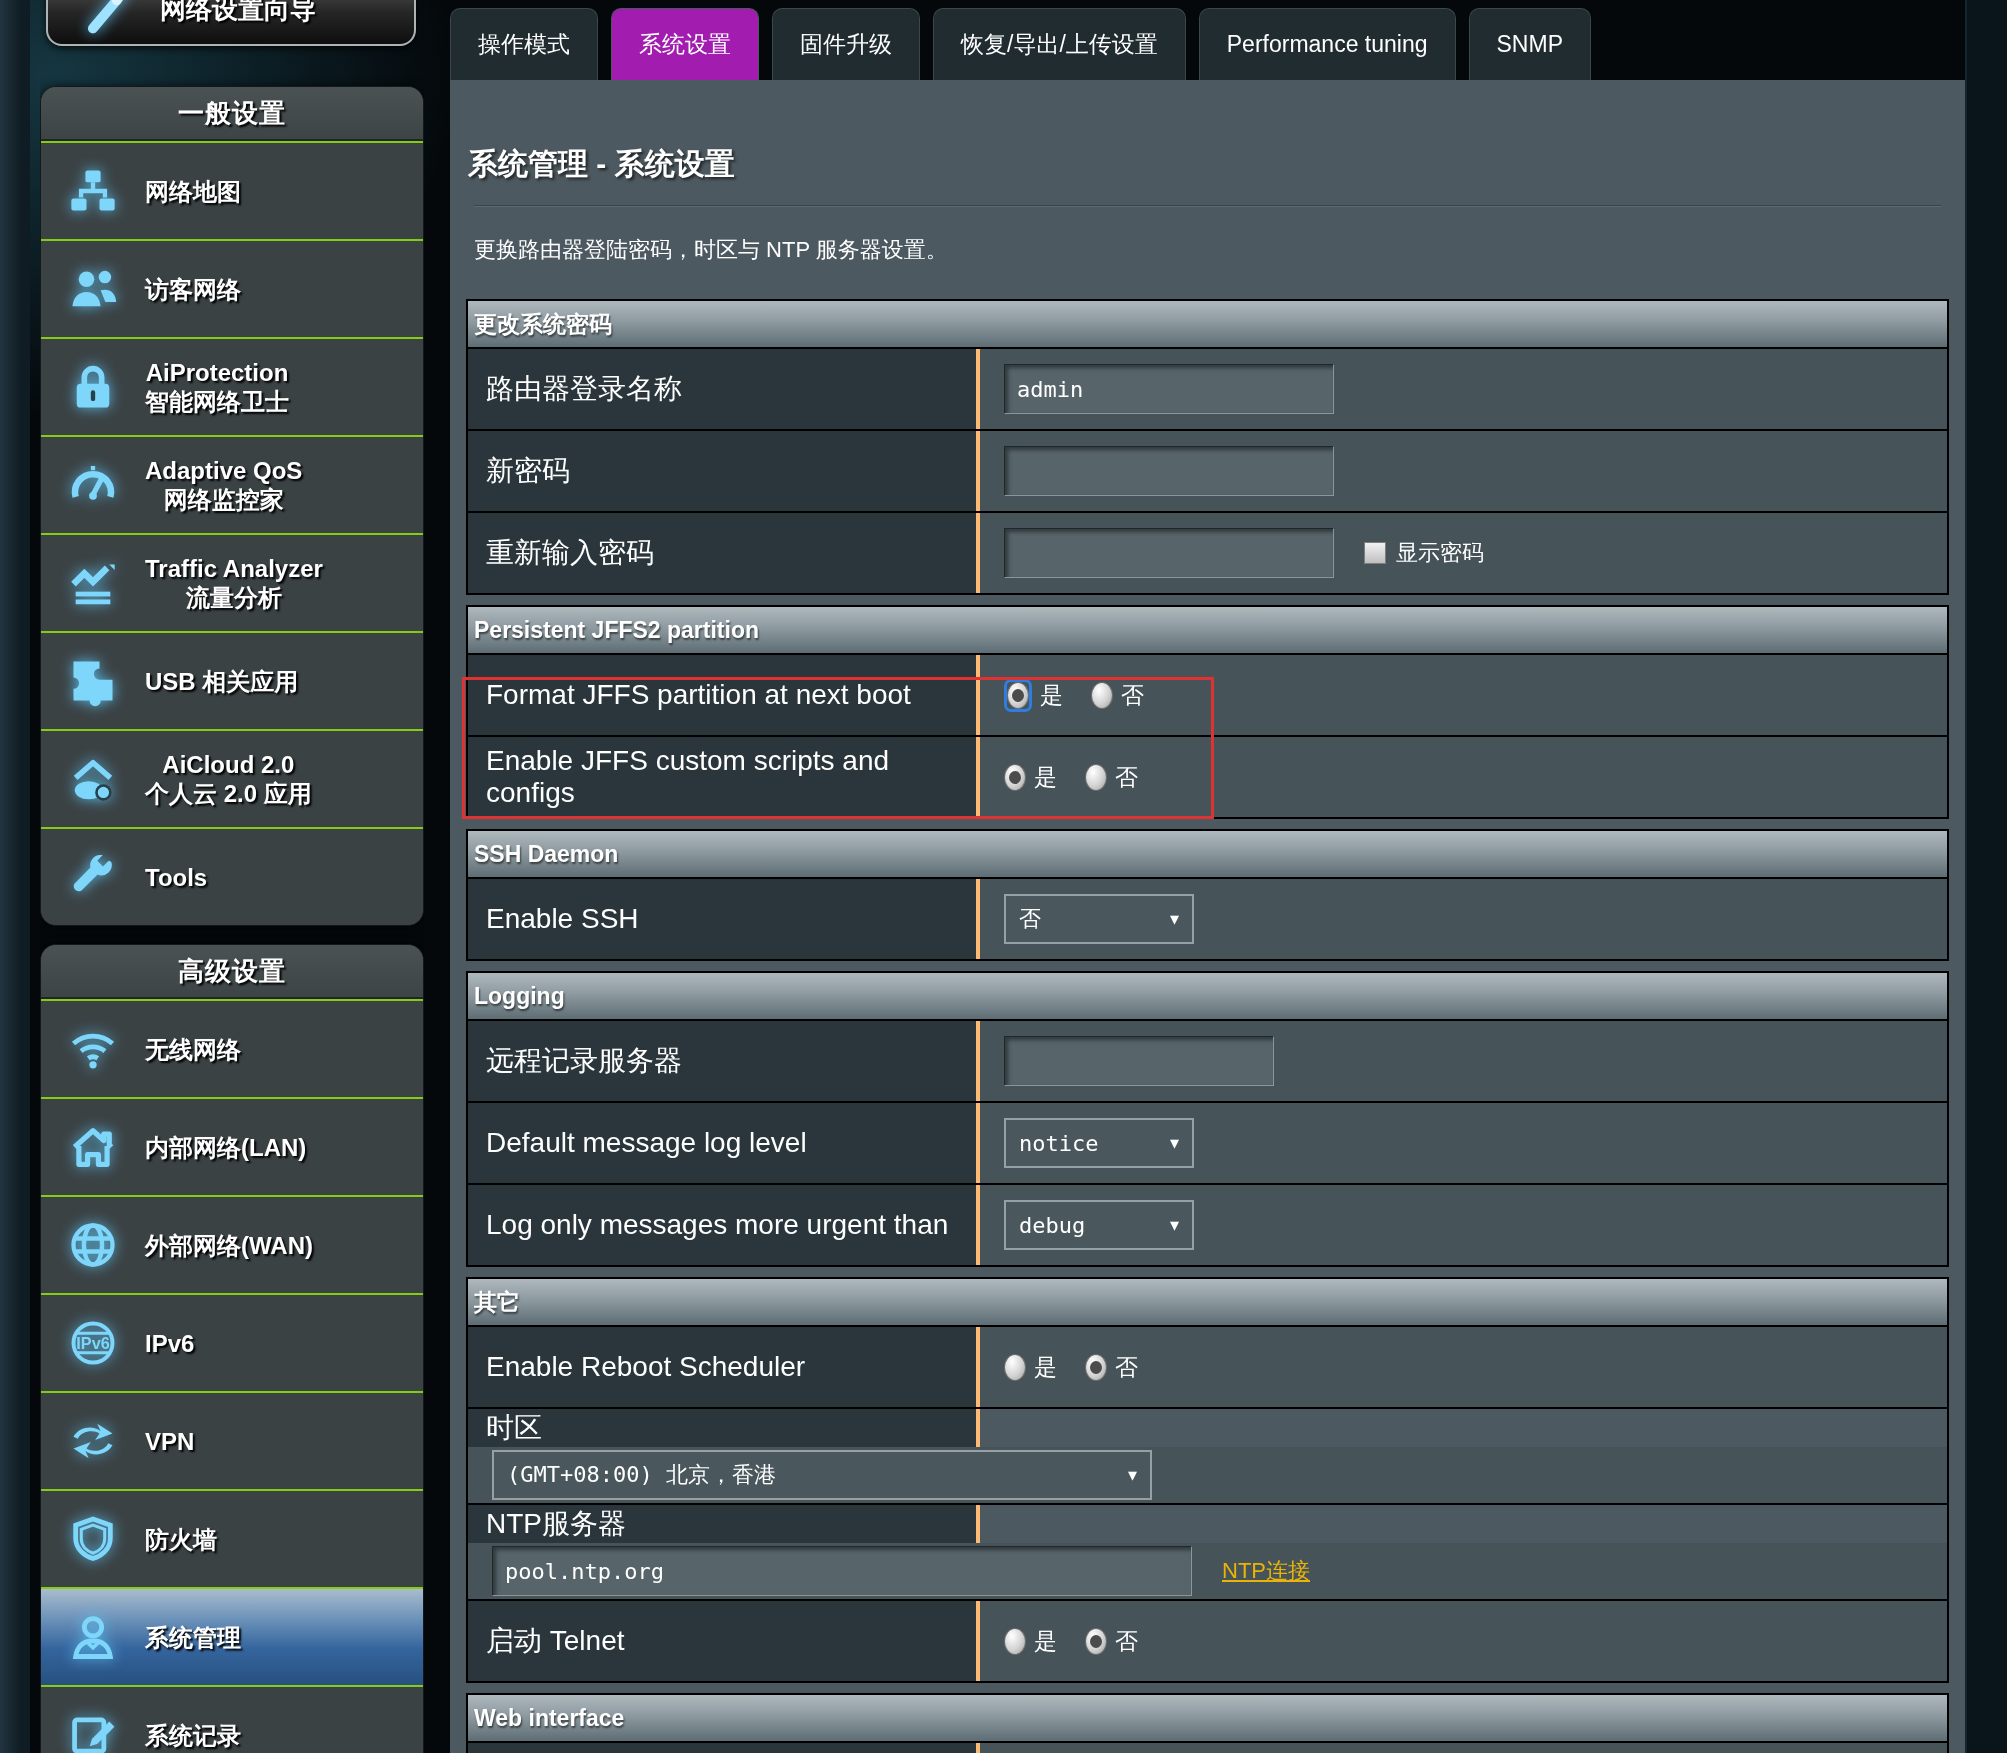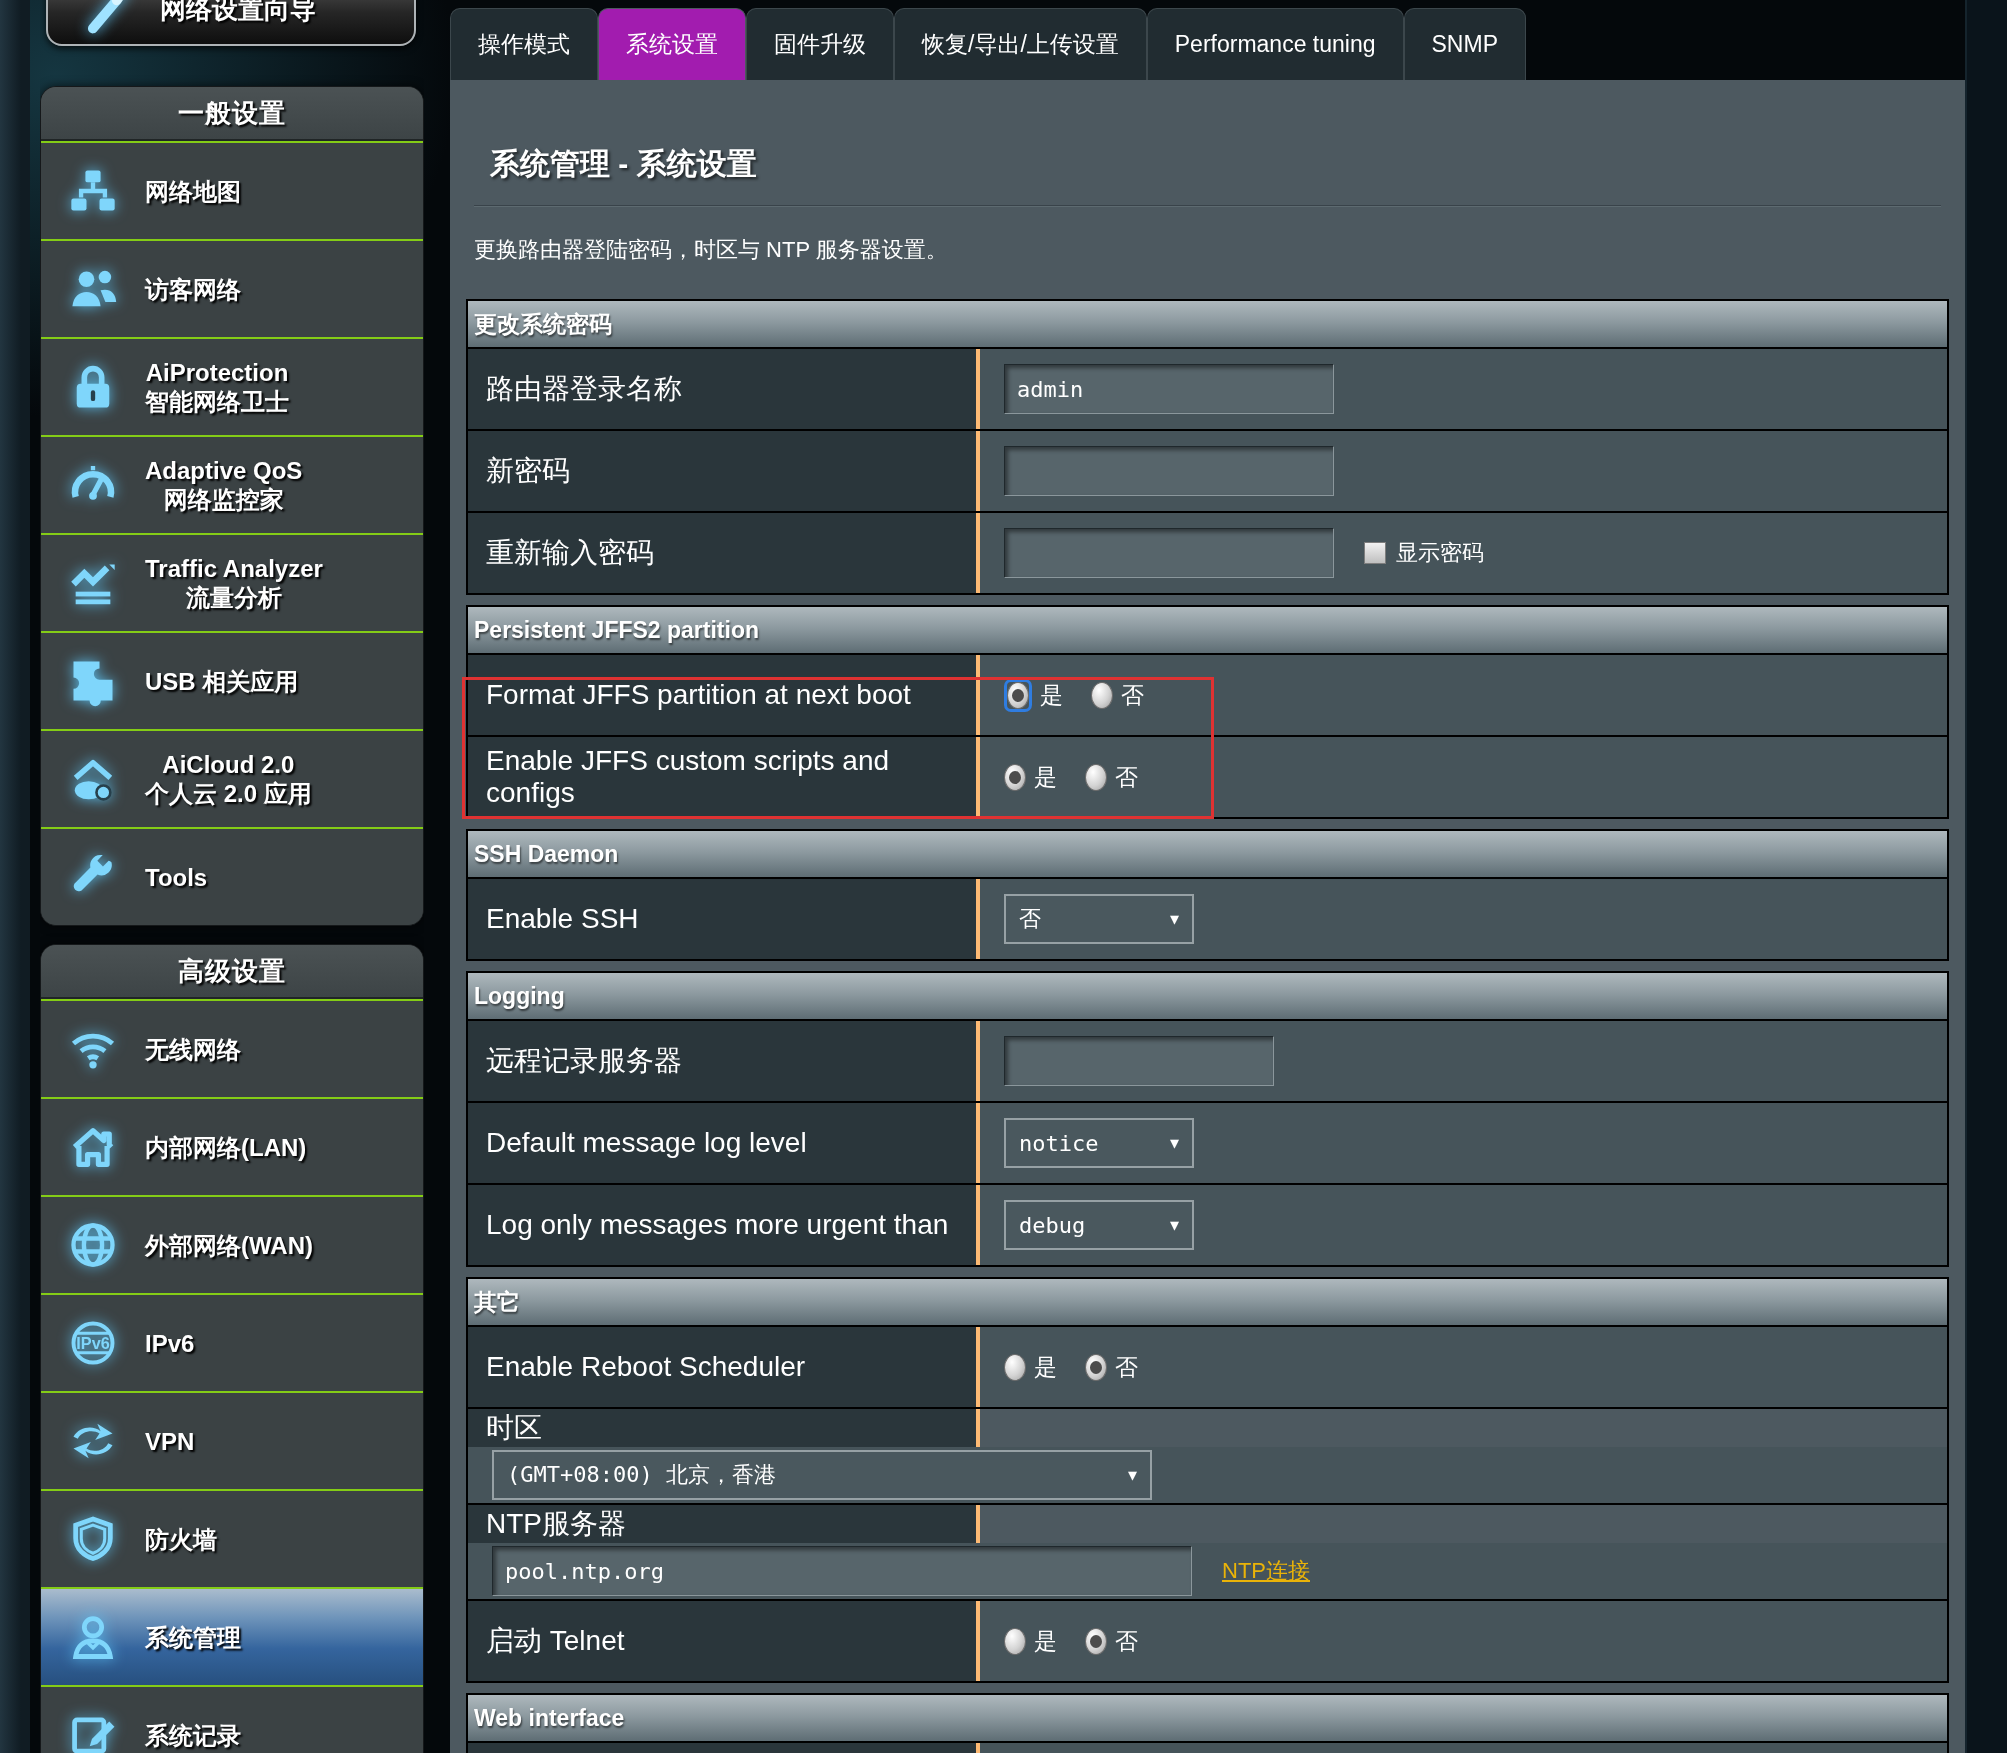--- a/index.html
+++ b/index.html
@@ -32,30 +32,30 @@
     border-top:2px solid #84cc16; cursor:pointer;text-align:center; }
   .side-item:first-of-type { border-top:none; }
   .icon-box { width:104px; display:flex; justify-content:center; flex:none; }
   .icon-box svg { width:52px; height:52px; filter:drop-shadow(0 0 7px rgba(95,205,255,.85)); }
   .item-text { display:flex; flex-direction:column; font-size:24px; font-weight:bold;
     line-height:29px; text-shadow:2px 2px 2px #000; }
   .item-text span:empty { display:none; }
   .side-item.selected { background:linear-gradient(180deg,#aabccd 0%,#6e94ba 30%,#35659e 62%,#27507f 100%); }
 
   
-  .tabbar { position:absolute; left:450px; top:8px; height:72px; display:flex; }
+  .tabbar { position:absolute; left:450px; top:8px; height:72px; display:flex; gap:13px; }
   .tab { display:flex; align-items:center; padding:0 27px; font-size:23px;
     background:#212c31; border:1px solid #3c474c; border-bottom:none;
     border-radius:10px 10px 0 0; cursor:pointer; white-space:nowrap; }
   .tab.active { background:#a21caf; border-color:#4d5960;text-align:right; }
 
   
   .content { position:absolute; left:450px; top:80px; width:1515px; height:1673px;
     background:#4d5960; }
-  .page-title { margin:64px 24px 0 40px; font-size:30px; font-weight:bold; text-shadow:2px 2px 3px rgba(0,0,0,.65); }
+  .page-title { margin:64px 24px 0 18px; font-size:30px; font-weight:bold; text-shadow:2px 2px 3px rgba(0,0,0,.65); }
   .title-rule { margin:20px 24px 0 24px; height:2px; background:#39434a; border-bottom:1px solid #5d6a70; }
   .page-desc { margin:28px 24px 16px 24px; font-size:22px; }
 
   .sections { margin:34px 16px 0 16px; display:flex; flex-direction:column; gap:10px; }
   .section { border:2px solid #000; position:relative; }
   .sec-header { height:46px; display:flex; align-items:center; padding-left:6px;
     font-size:23px; font-weight:bold; text-shadow:1px 2px 2px rgba(0,0,0,.55);
     background:linear-gradient(180deg,#aeb8bd 0%,#8d9aa0 45%,#5e6d74 100%); }
   .row { display:flex; height:82px; border-top:2px solid #000; }
   .row.tall { height:96px;flex-direction:column; }

